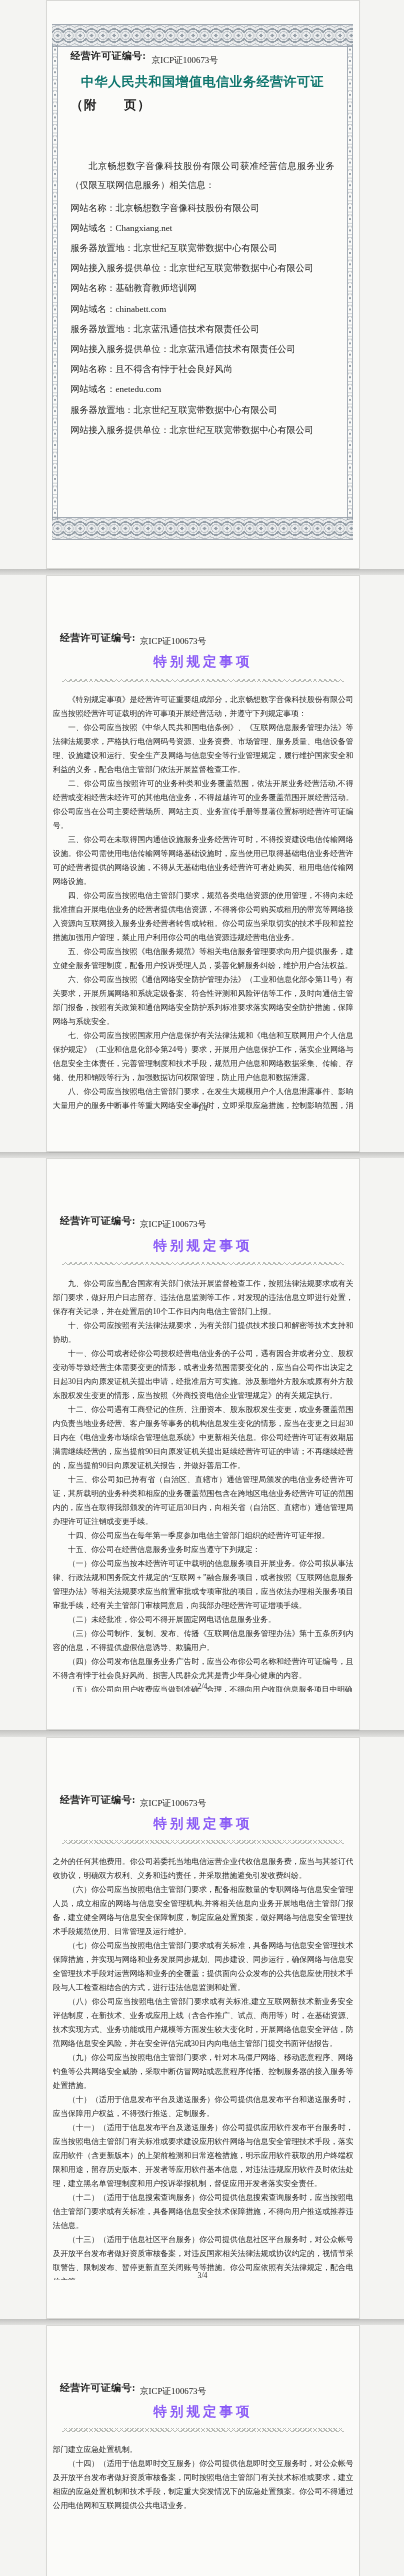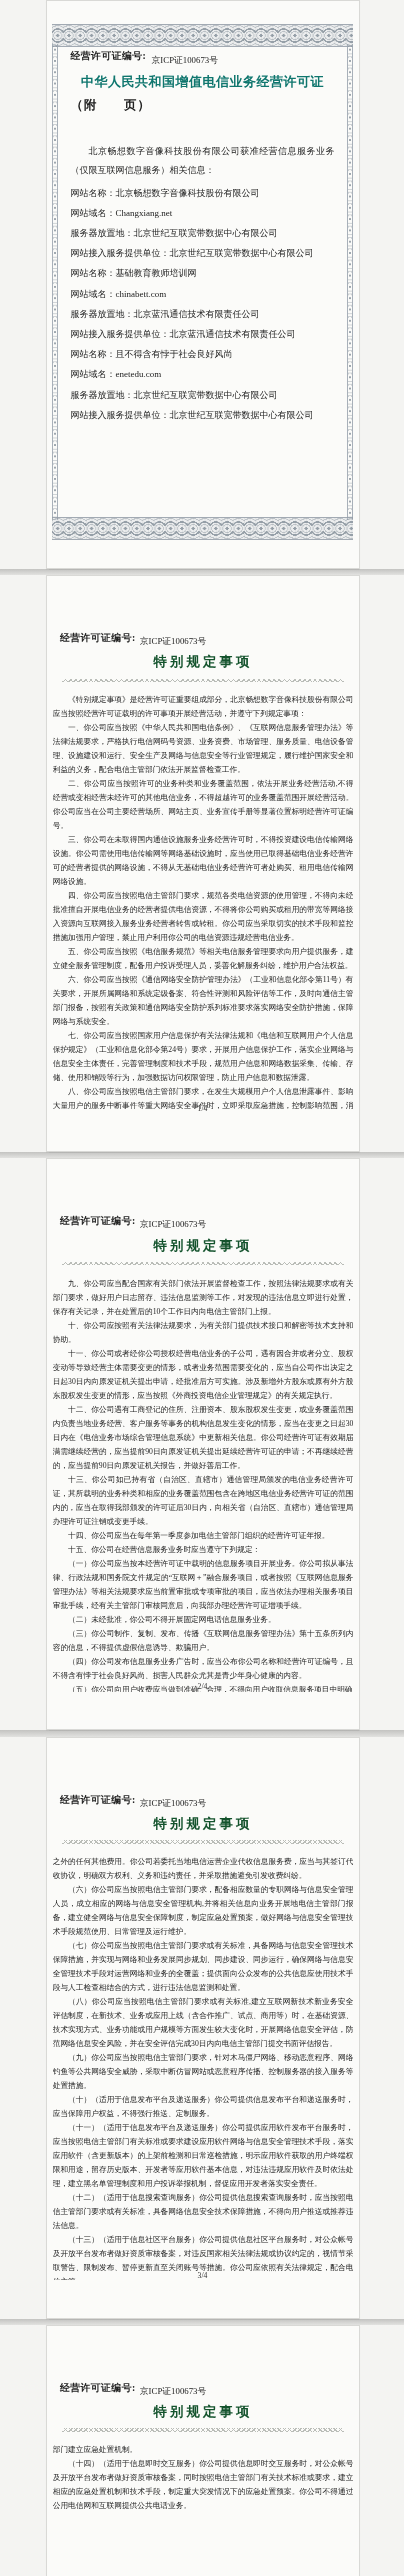--- a/index.html
+++ b/index.html
@@ -58,21 +58,21 @@
     font-size:13px;font-weight:bold;
     text-align:center;letter-spacing:0.5px;
     color:#0f766e;
   }
   .cert-subtitle{
     margin-top:6.2px;
     font-size:12.4px;font-weight:bold;
     text-align:left;letter-spacing:1px;
   }
   .cert-intro{
-    margin:28px 0 0 0;
+    margin:43px 0 0 0;
     font-size:9px;line-height:18.5px;
     text-indent:2em;text-align:justify;
   }
   .cert-fields{margin-top:6.2px;}
   .cert-field{
     margin:6.2px 0;
     font-size:9px;line-height:14px;
     text-align:justify;
   }
   
@@ -84,21 +84,21 @@
   .sp-head{
     padding-top:56px;margin-left:7.2px;
     display:flex;align-items:flex-start;
   }
   .sp-head .lbl{font-size:9.8px;font-weight:bold;letter-spacing:0.5px;}
   .sp-head .num{font-size:8.8px;margin-left:4.1px;transform:translateY(3.6px);}
   .sp-title{
     margin:8.2px 0 0 0;
     font-size:13.4px;font-weight:bold;
     text-align:center;letter-spacing:3.1px;
-    color:#14532d;
+    color:#8b5cf6;
   }
   .zigzag{
     margin:7.2px auto 0 auto;
     width:94%;height:3.6px;opacity:.6;
     background:
       repeating-linear-gradient(45deg, #8f948d 0 1px, transparent 1px 3.6px),
       repeating-linear-gradient(-45deg, #8f948d 0 1px, transparent 1px 3.6px);
   }
   .sp-body{
     margin-top:11.3px;

